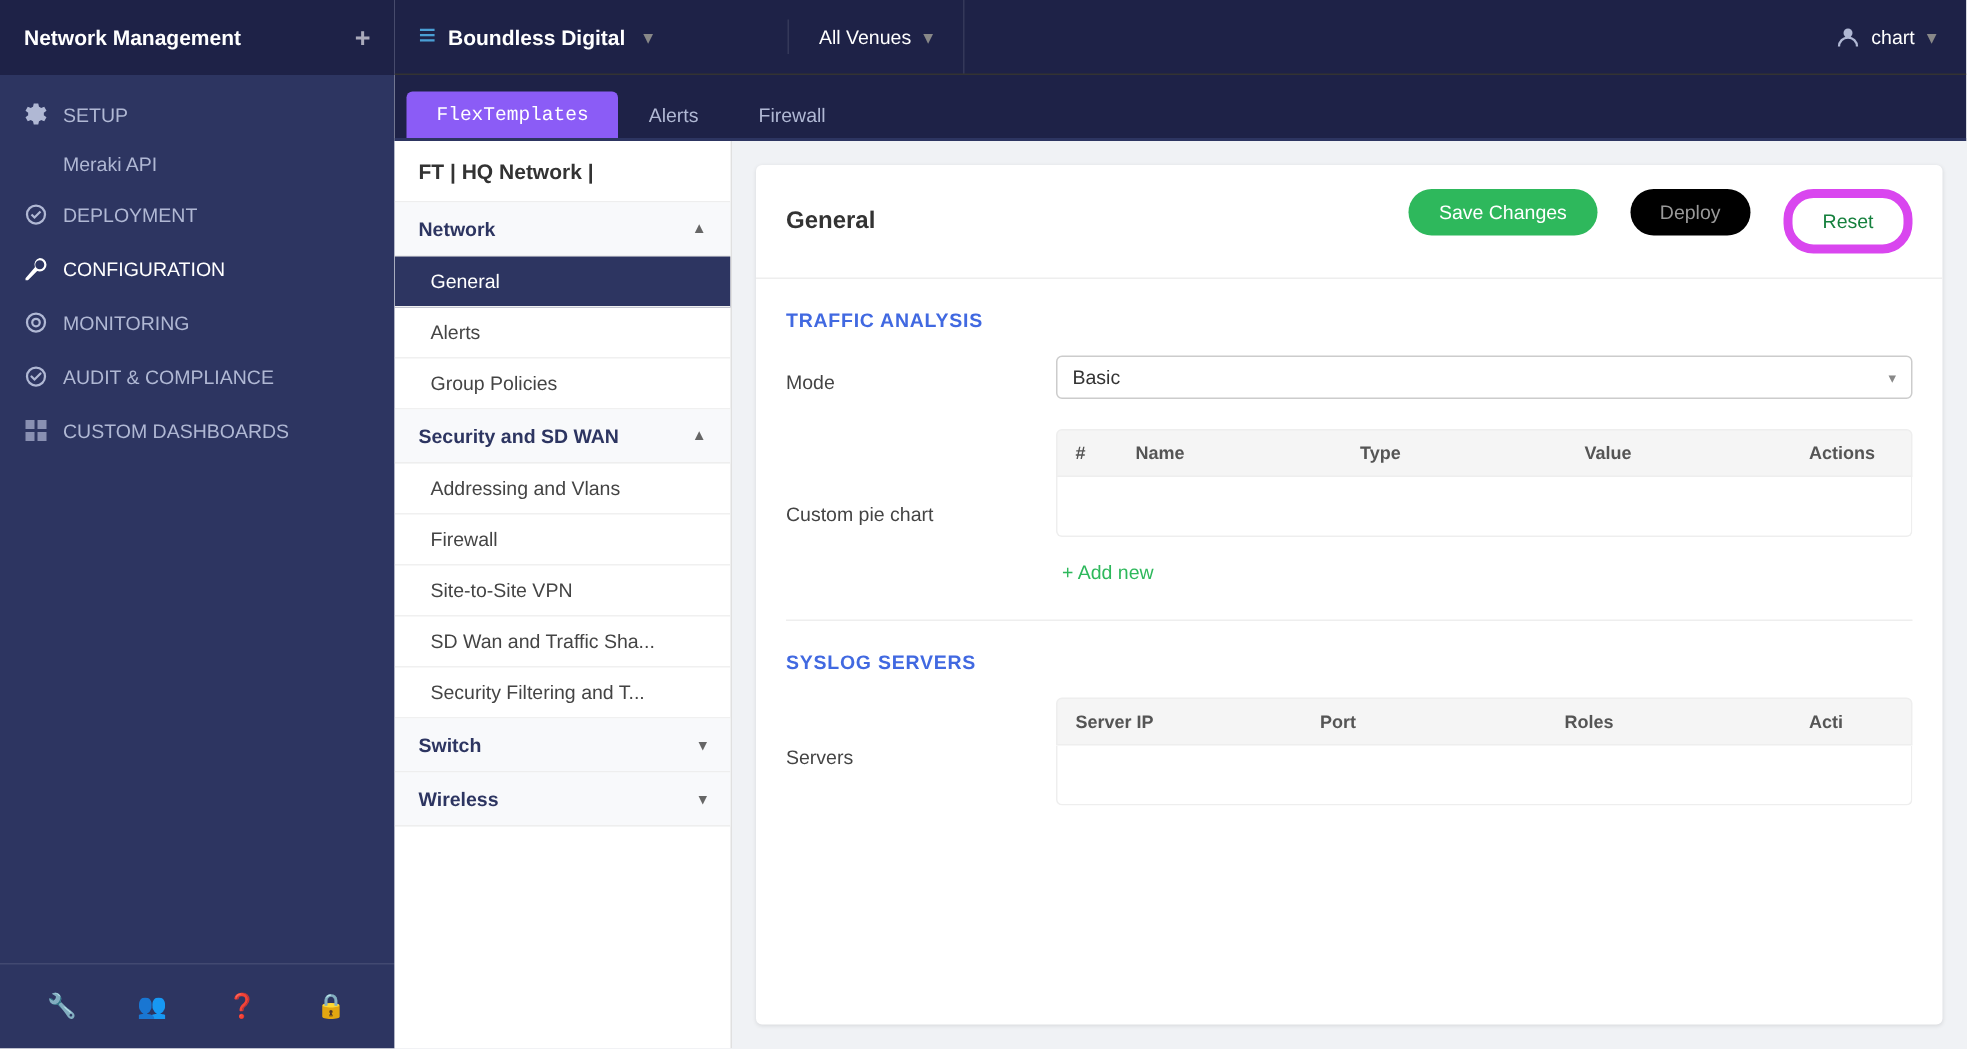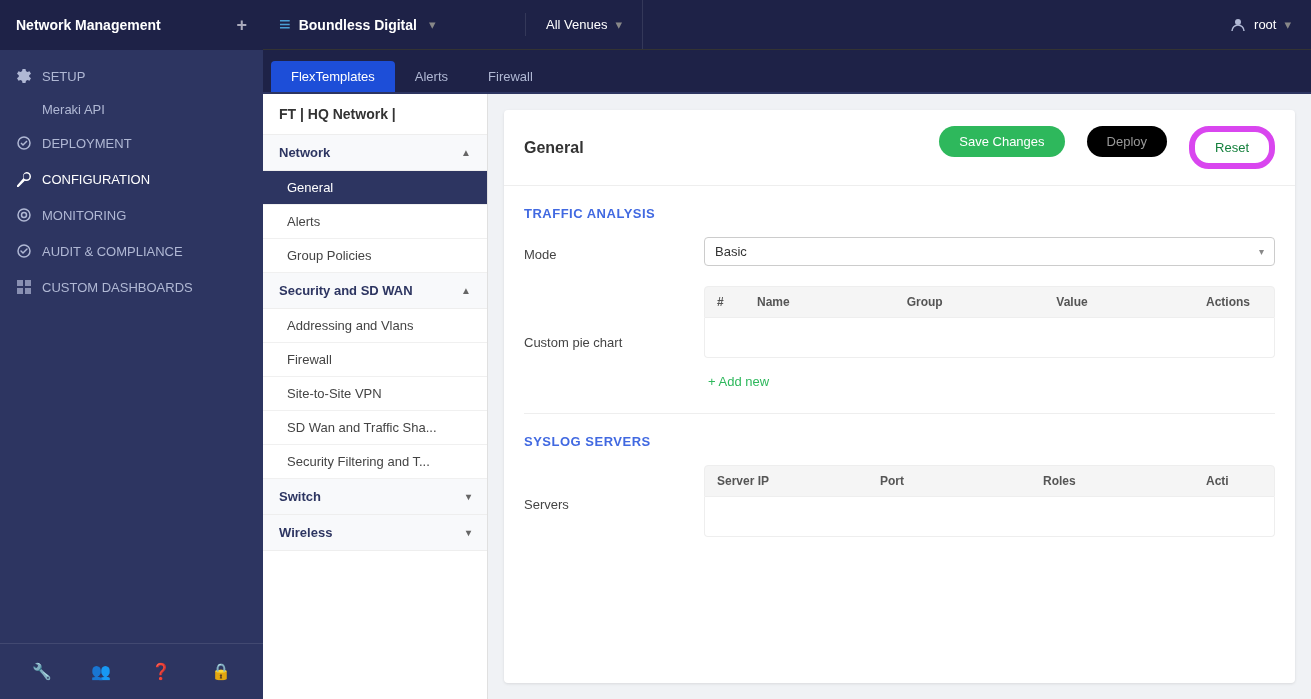--- a/index.html
+++ b/index.html
@@ -26,21 +26,21 @@
     .topbar-brand-logo { color: #4a9fd5; font-size: 20px; font-weight: bold; }
     .topbar-brand-name { color: white; font-size: 14px; font-weight: 600; }
     .topbar-brand-caret { color: #888; margin-left: 4px; }
     .topbar-venue { display: flex; align-items: center; gap: 8px; padding: 0 20px; color: white; font-size: 13px; border-right: 1px solid rgba(255,255,255,0.1); height: 100%; justify-content: space-between; }
     .topbar-venue-caret { color: #888; }
     .topbar-user { margin-left: auto; display: flex; align-items: center; gap: 8px; padding: 0 20px; color: white; font-size: 13px; }
 
     
     .tabbar { background: #1e2247; display: flex; align-items: flex-end; padding: 0 8px; border-bottom: 2px solid #2d3561; height: 44px; }
     .tab { padding: 8px 20px; color: #b0b8d4; cursor: pointer; font-size: 13px; font-weight: 500; border-radius: 4px 4px 0 0; }
-    .tab.active { background: #1d4ed8; color: white; }
+    .tab.active { background: #8b5cf6; color: white; font-family: Liberation Mono, monospace; }
 
     
     .content-area { display: flex; flex: 1; overflow: hidden; background: #f0f2f5; }
 
     
     .left-panel { width: 225px; background: white; overflow-y: auto; border-right: 1px solid #e0e0e0; flex-shrink: 0; }
     .template-header { padding: 12px 16px; font-size: 14px; font-weight: 600; color: #333; border-bottom: 1px solid #eee; background: #fff; }
 
     .section-header { display: flex; align-items: center; justify-content: space-between; padding: 10px 16px; font-size: 13px; font-weight: 700; color: #2d3561; cursor: pointer; background: #f8f9fb; border-bottom: 1px solid #eee; }
     .section-header .caret { font-size: 10px; color: #666; }
@@ -154,21 +154,21 @@
     </div>
     <div class="topbar-venue">
       <span>All Venues</span>
       <span class="topbar-venue-caret">▾</span>
     </div>
     <div class="topbar-user">
       <svg width="16" height="16" viewBox="0 0 16 16">
         <circle cx="8" cy="5" r="3" fill="#b0b8d4"></circle>
         <path d="M2 14c0-3.3 2.7-6 6-6s6 2.7 6 6" stroke="#b0b8d4" fill="none" stroke-width="1.5"></path>
       </svg>
-      <span>root</span>
+      <span>chart</span>
       <span style="color:#888">▾</span>
     </div>
   </div>
 
   <div class="tabbar">
     <div class="tab active">
       <span>FlexTemplates</span>
     </div>
     <div class="tab">
       <span>Alerts</span>
@@ -256,21 +256,21 @@
           <div class="form-label">Custom pie chart</div>
           <div class="form-control">
             <div class="table-header">
               <div class="table-header-cell narrow">
                 <span>#</span>
               </div>
               <div class="table-header-cell">
                 <span>Name</span>
               </div>
               <div class="table-header-cell">
-                <span>Group</span>
+                <span>Type</span>
               </div>
               <div class="table-header-cell">
                 <span>Value</span>
               </div>
               <div class="table-header-cell actions">
                 <span>Actions</span>
               </div>
             </div>
             <div class="table-body"></div>
             <div class="add-new-link">+ Add new</div>

